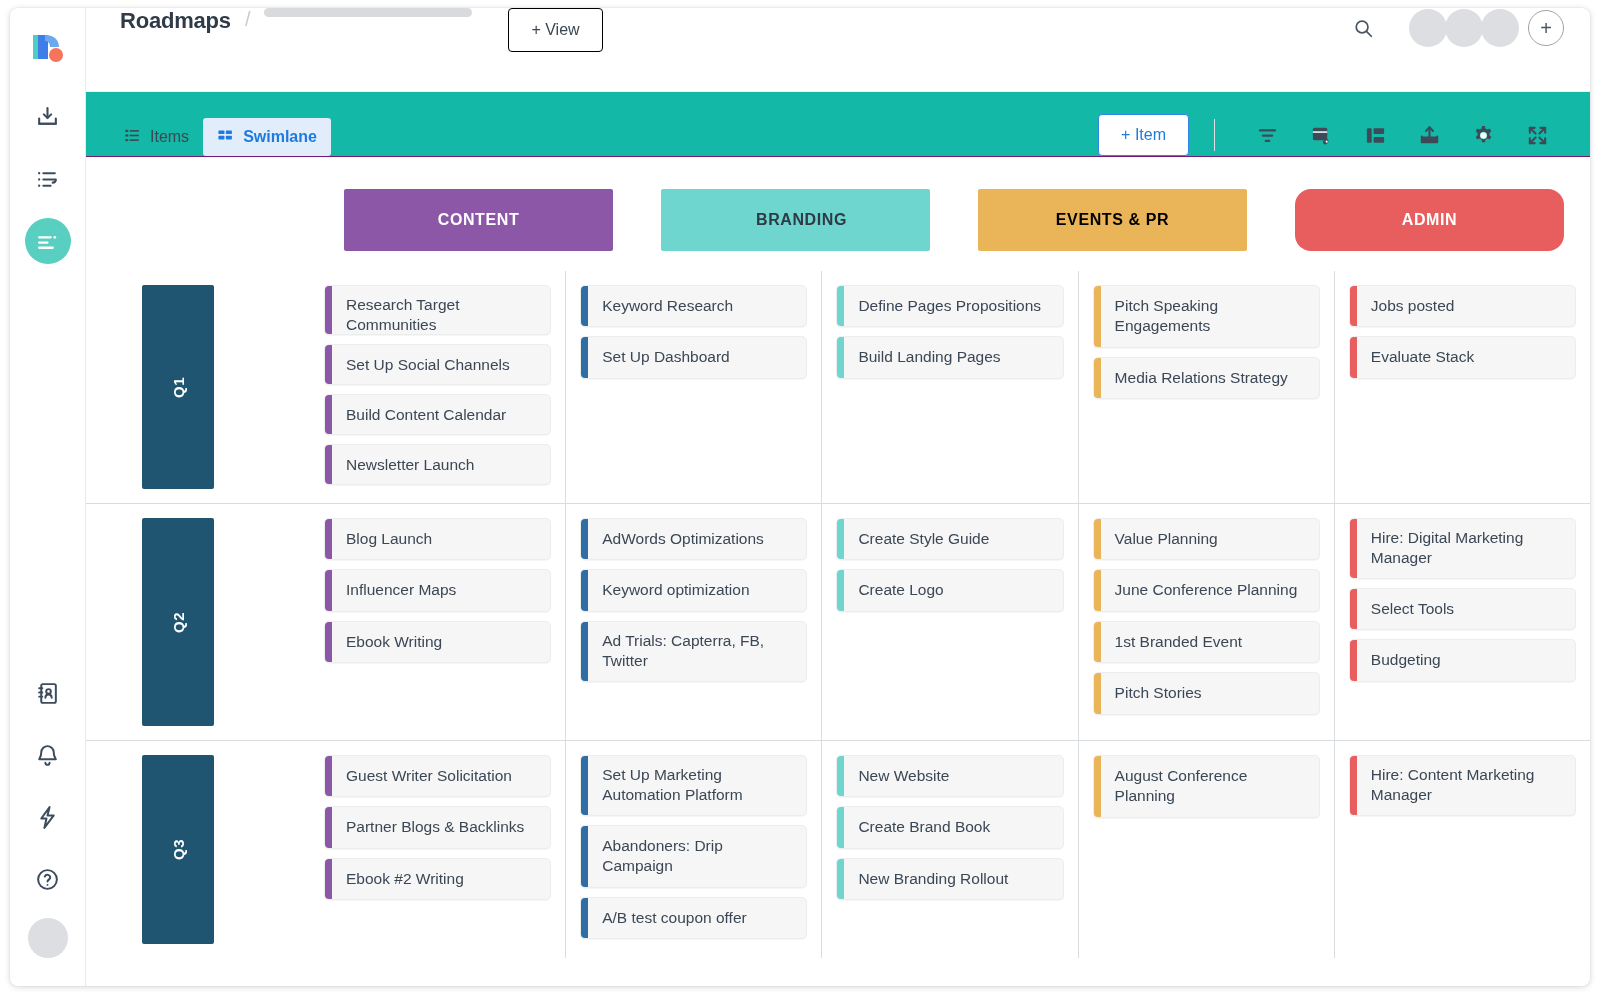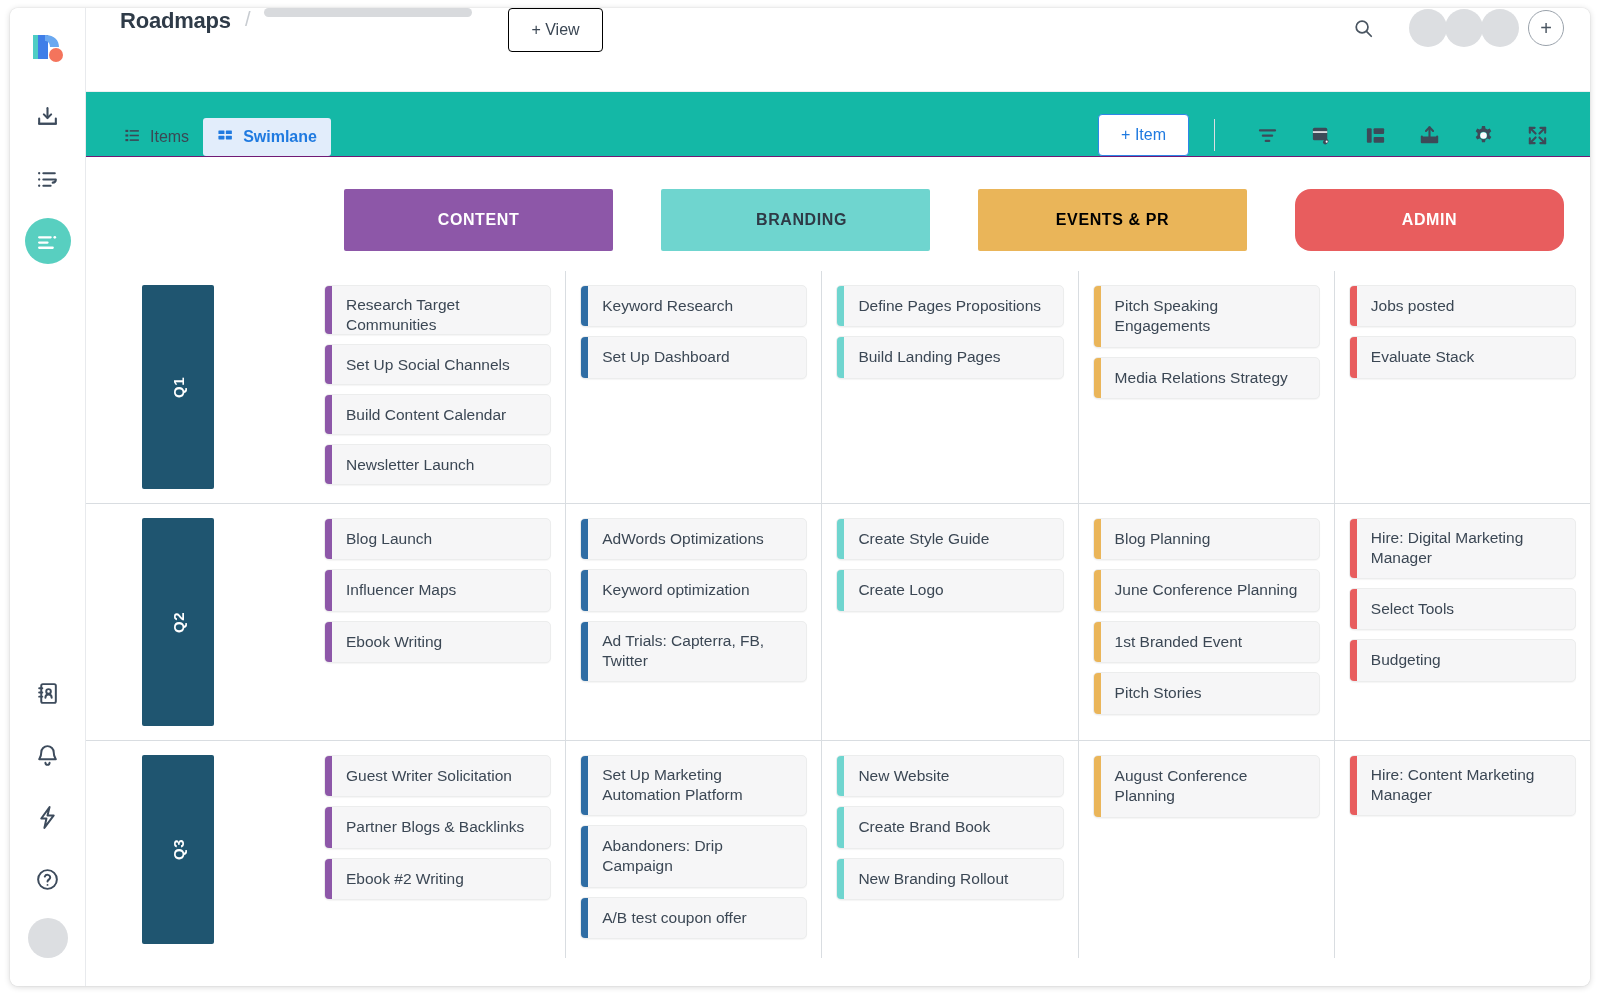--- a/index.html
+++ b/index.html
@@ -493,21 +493,21 @@
                     <div class="card-text">Create Style Guide</div>
                   </div>
                   <div class="card">
                     <div class="card-accent" style="background: rgb(111, 213, 207);"></div>
                     <div class="card-text">Create Logo</div>
                   </div>
                 </div>
                 <div class="cell">
                   <div class="card">
                     <div class="card-accent" style="background: rgb(234, 181, 89);"></div>
-                    <div class="card-text">Blog Planning</div>
+                    <div class="card-text">Value Planning</div>
                   </div>
                   <div class="card">
                     <div class="card-accent" style="background: rgb(234, 181, 89);"></div>
                     <div class="card-text">June Conference Planning</div>
                   </div>
                   <div class="card">
                     <div class="card-accent" style="background: rgb(234, 181, 89);"></div>
                     <div class="card-text">1st Branded Event</div>
                   </div>
                   <div class="card">

